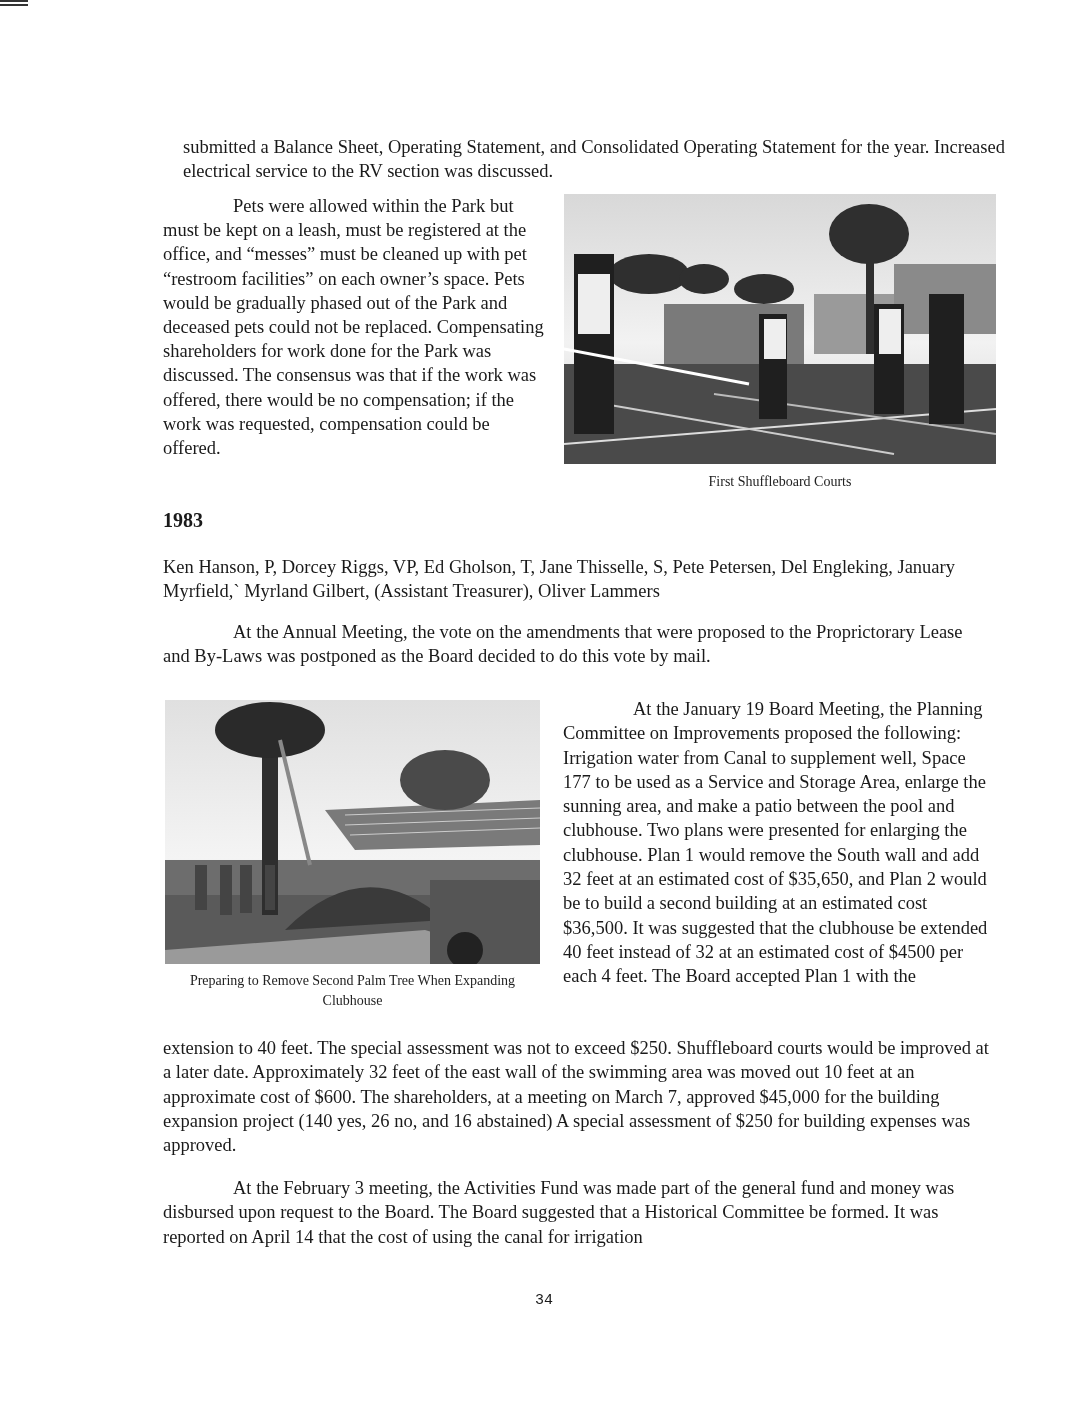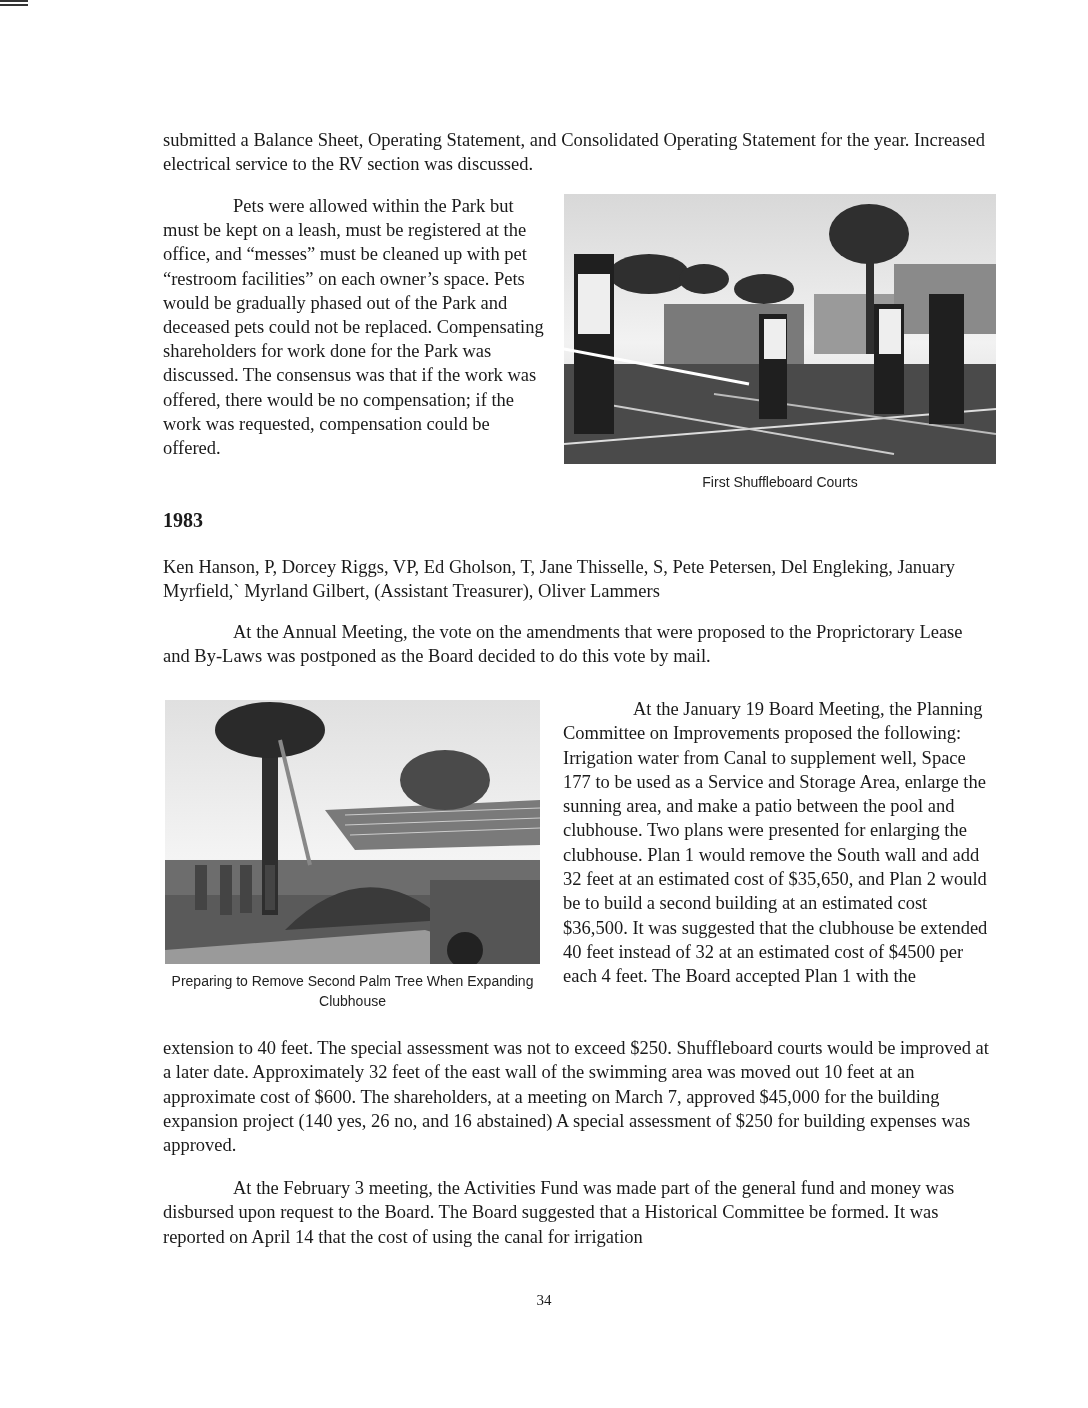--- a/index.html
+++ b/index.html
@@ -3,37 +3,37 @@
 <meta charset="utf-8">
 <style>
   html, body { margin: 0; padding: 0; background: #ffffff; }
   body { width: 1088px; height: 1408px; position: relative; overflow: hidden;
          font-family: "Liberation Serif", "DejaVu Serif", serif; color: #1a1a1a; }
   .scan-mark { position: absolute; left: 0; top: 0; width: 28px; height: 8px; }
   .scan-mark span { display:block; height:2px; background:#333; margin-bottom:2px; }
   .p { position: absolute; font-size: 18.5px; line-height: 24.3px; margin: 0; }
   .indent { text-indent: 70px; font-family: Liberation Serif, serif; }
   .full { left: 163px; width: 830px; }
-  #p1 { top: 128px; }
+  #p1 { top: 135px; margin-left: 20px; }
   #p2 { left: 163px; top: 194px; width: 382px; line-height: 24.2px; }
   #heading { position: absolute; left: 163px; top: 509px; font-weight: bold; font-size: 20px; }
   #members { top: 555px; }
   #p3 { top: 620px; }
   #p4 { left: 563px; top: 697px; width: 430px; line-height: 24.3px; }
   #p5 { top: 1036px; }
   #p6 { top: 1176px; }
   .photo { position: absolute; background: #bbb; overflow: hidden; }
   #photo1 { left: 564px; top: 194px; width: 432px; height: 270px; }
   #photo2 { left: 165px; top: 700px; width: 375px; height: 264px; }
-  .caption { position: absolute; font-family: Liberation Sans, sans-serif;
+  .caption { position: absolute; font-family: Liberation Serif, serif;
              font-size: 14px; color: #222; text-align: center; line-height: 20px; }
   #cap1 { left: 564px; top: 472px; width: 432px; }
   #cap2 { left: 160px; top: 971px; width: 385px; }
   #pagenum { position: absolute; left: 0; width: 1088px; top: 1292px; text-align: center;
-             font-family: Liberation Serif, serif; font-size: 15px; }
+             font-family: Liberation Mono, monospace; font-size: 15px; }
   svg { display:block; }
 </style>
 </head>
 <body>
 
 <div class="scan-mark">
     <span></span>
     <span></span>
   </div>
 

